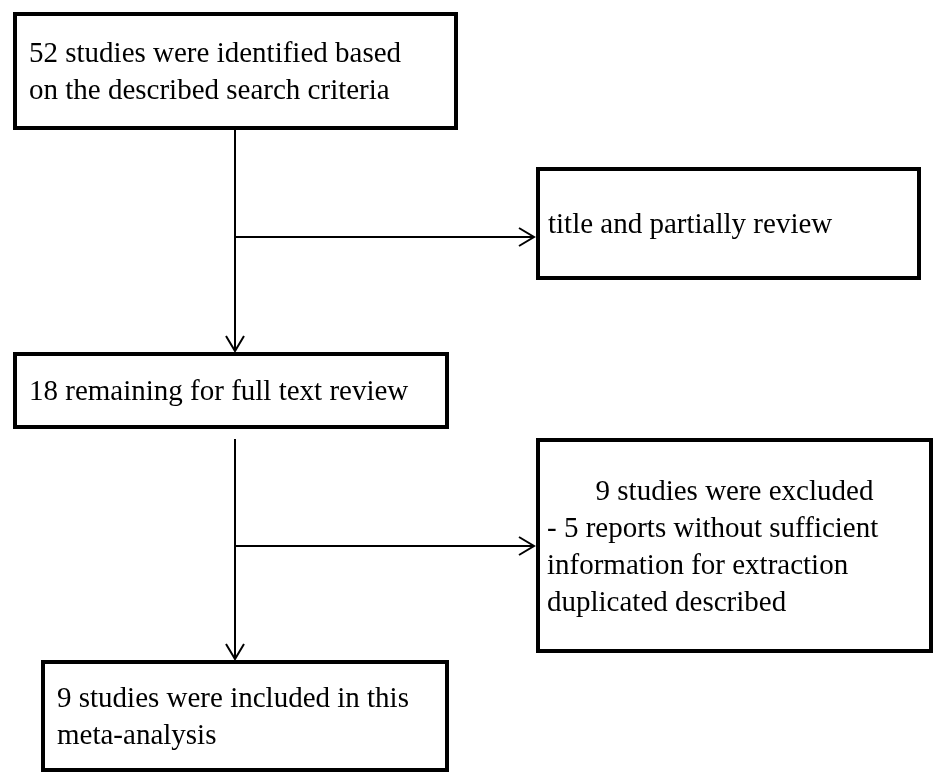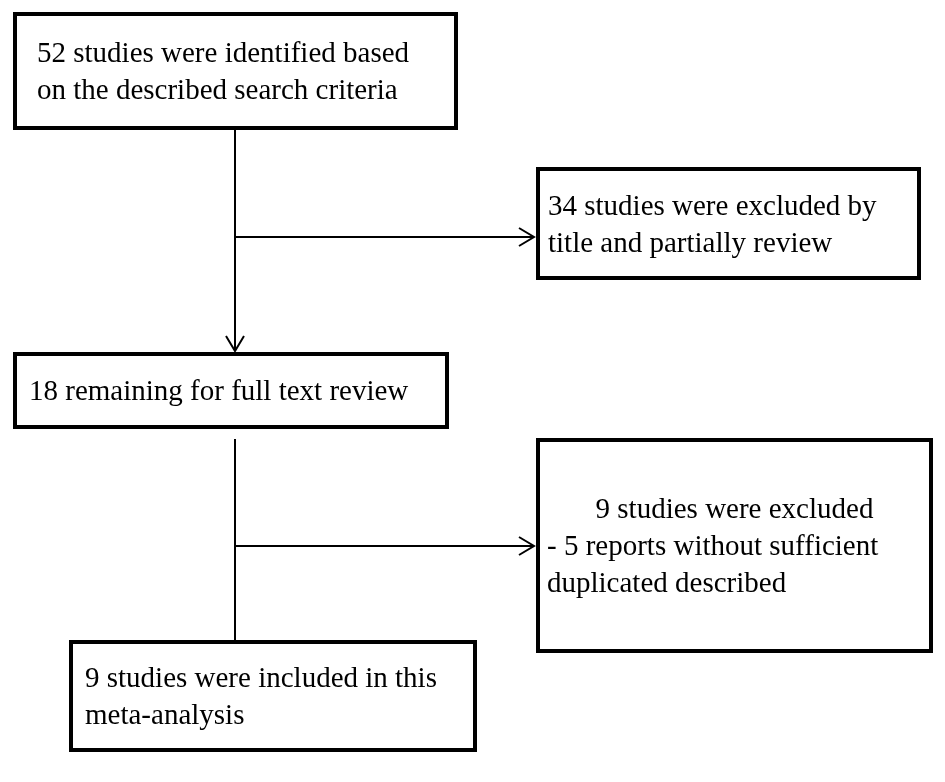--- a/index.html
+++ b/index.html
@@ -36,25 +36,25 @@
     background: #ffffff;
     display: flex;
     flex-direction: column;
     justify-content: center;
     font-size: 29px;
     line-height: 37px;
   }
   .box .line {
     white-space: nowrap;
   }
-  .box-identified        { left: 13px;  top: 12px;  width: 445px; height: 118px; padding-left: 20px; }
+  .box-identified        { left: 13px;  top: 12px;  width: 445px; height: 118px; padding-left: 12px; }
   .box-excluded-abstract { left: 536px; top: 167px; width: 385px; height: 113px; padding-left: 8px;  }
   .box-fulltext          { left: 13px;  top: 352px; width: 436px; height: 77px;  padding-left: 12px; }
   .box-excluded-fulltext { left: 536px; top: 438px; width: 397px; height: 215px; padding-left: 7px; padding-right: 7px; }
-  .box-included          { left: 41px;  top: 640px; width: 408px; height: 112px; padding-left: 12px; margin-left: 28px; }
+  .box-included          { left: 41px;  top: 660px; width: 408px; height: 112px; padding-left: 12px; }
   .box .line.centered { text-align: center; }
 </style>
 </head>
 <body>
 
 <div class="canvas">
 
   <svg class="arrows" viewBox="0 0 945 782" xmlns="http://www.w3.org/2000/svg">
 
     <line x1="235" y1="130" x2="235" y2="350"></line>
@@ -69,31 +69,31 @@
     <line x1="235" y1="546" x2="533" y2="546"></line>
     <path d="M519 537 L534 546 L519 555"></path>
   </svg>
 
   <div class="box box-identified">
     <div class="line">52 studies were identified based</div>
     <div class="line">on the described search criteria</div>
   </div>
 
   <div class="box box-excluded-abstract">
-    <div class="line">34 studies were excluded by</div>
     <div class="line">title and partially review</div>
   </div>
 
   <div class="box box-fulltext">
     <div class="line">18 remaining for full text review</div>
   </div>
 
   <div class="box box-excluded-fulltext">
     <div class="line centered">9 studies were excluded</div>
     <div class="line">- 5 reports without sufficient</div>
+    <div class="line">information for extraction</div>
     <div class="line">duplicated described</div>
   </div>
 
   <div class="box box-included">
     <div class="line">9 studies were included in this</div>
     <div class="line">meta-analysis</div>
   </div>
 
 </div>
 

